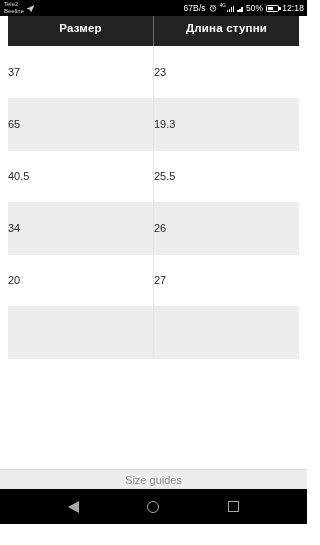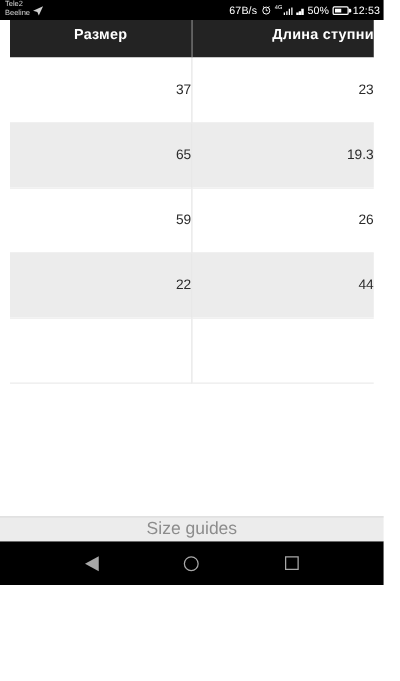--- a/index.html
+++ b/index.html
@@ -6,21 +6,21 @@
   html, body {
     width: 307px;
     height: 545px;
     overflow: hidden;
     font-family: "Liberation Sans", sans-serif;
     background: #ffffff;
   }
   #screen {
     position: relative;
     width: 307px;
-    height: 468px;
+    height: 524px;
     background: #ffffff;
     display: flex;
     flex-direction: column;
   }
 
   
   .statusbar {
     height: 16px;
     flex: 0 0 16px;
     background: #000000;
@@ -138,46 +138,47 @@
     background: #232323;
     color: #ffffff;
     font-size: 11.5px;
     font-weight: bold;
     height: 36px;
     text-align: center;
     vertical-align: middle;
     border-right: 1px solid #6d6d6d;
     letter-spacing: 0.2px;
   }
-  table.size-table th:last-child { border-right: none; text-align: right; }
+  table.size-table th:last-child { border-right: none; }
   table.size-table td {
     height: 52px;
-    text-align: right;
+    text-align: left;
     vertical-align: middle;
     font-size: 11px;
     color: #2b2b2b;
     background: #ffffff;
     border-right: 1px solid #e6e6e6;
     border-bottom: 1px solid #ececec;
   }
   table.size-table td:last-child { border-right: none; }
   table.size-table tbody tr:nth-child(even) td {
     background: #ececec;
   }
 
   
   .footer-bar {
     flex: 0 0 20px;
     height: 20px;
     background: #ececec;
     border-top: 1px solid #dcdcdc;
     display: flex;
+    align-items: center;
     justify-content: center;
     color: #8c8c8c;
-    font-size: 14px;
+    font-size: 11px;
     position: relative;
     z-index: 4;
   }
 
   
   .navbar {
     flex: 0 0 35px;
     height: 35px;
     background: #000000;
     display: flex;
@@ -245,21 +246,21 @@
       </span>
       <span class="sig sig2">
           <i></i>
           <i></i>
           <i></i>
         </span>
       <span>50%</span>
       <span class="battery">
           <span></span>
         </span>
-      <span>12:53</span>
+      <span>12:18</span>
     </div>
   </div>
 
   <div class="content">
     <div class="table-wrap">
       <table class="size-table">
         <colgroup>
             <col class="c1">
             <col class="c2">
           </colgroup>
@@ -272,26 +273,30 @@
         <tbody>
           <tr>
             <td>37</td>
             <td>23</td>
           </tr>
           <tr>
             <td>65</td>
             <td>19.3</td>
           </tr>
           <tr>
-            <td>59</td>
+            <td>40.5</td>
+            <td>25.5</td>
+          </tr>
+          <tr>
+            <td>34</td>
             <td>26</td>
           </tr>
           <tr>
-            <td>22</td>
-            <td>44</td>
+            <td>20</td>
+            <td>27</td>
           </tr>
           <tr>
             <td></td>
             <td></td>
           </tr>
         </tbody>
       </table>
     </div>
   </div>
 

